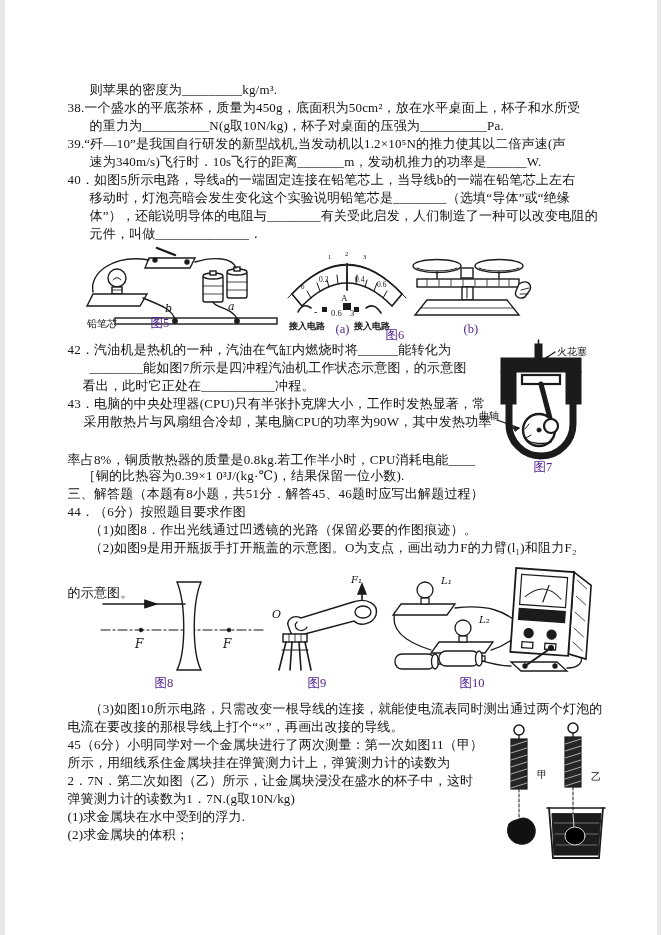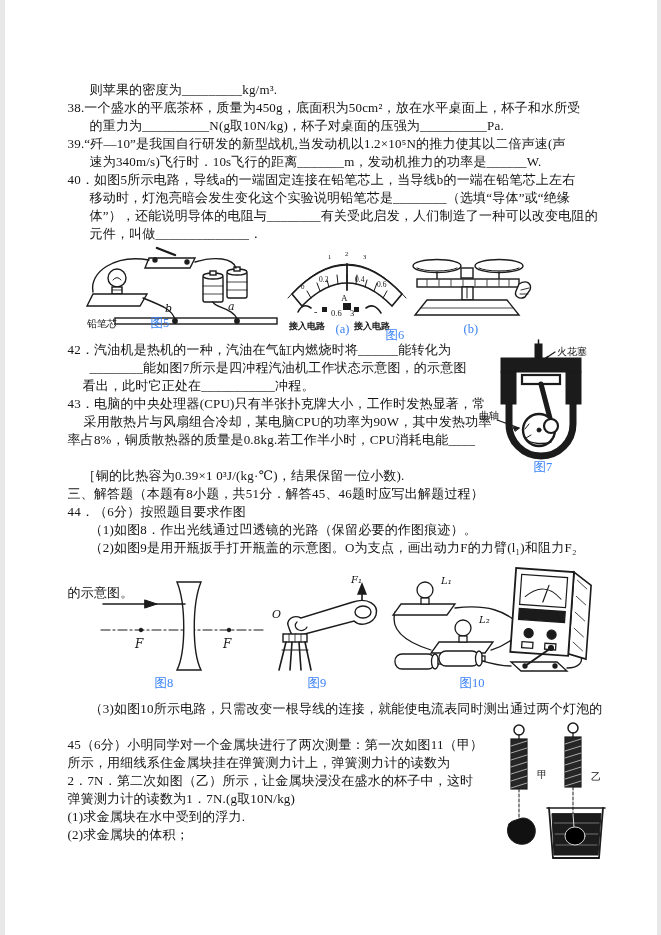--- a/index.html
+++ b/index.html
@@ -6,21 +6,21 @@
   .page{
     position:relative;width:652px;height:935px;background:#ffffff;
     font-family:"Liberation Serif","DejaVu Serif",serif;color:#111;
     overflow:hidden;margin:0 auto;
   }
   .ln{
     position:absolute;font-size:13px;line-height:16px;white-space:nowrap;
     color:#141414;letter-spacing:0.2px;
   }
   .cap{
-    position:absolute;font-size:12.5px;color:#3b82f6;white-space:nowrap;
+    position:absolute;font-size:12.5px;color:#4c1d95;white-space:nowrap;
   }
   svg{position:absolute;overflow:visible;}
   svg text{font-family:"Liberation Serif","DejaVu Serif",serif;fill:#141414;}
   .it{font-style:italic;font-family:"DejaVu Serif",serif;}
 </style>
 </head>
 <body>
 
 <div class="page">
 
@@ -31,28 +31,29 @@
   <div class="ln" style="top:154px;left:85px">速为340m/s)飞行时．10s飞行的距离_______m，发动机推力的功率是______W.</div>
   <div class="ln" style="top:172px;left:63px">40．如图5所示电路，导线a的一端固定连接在铅笔芯上，当导线b的一端在铅笔芯上左右</div>
   <div class="ln" style="top:190px;left:85px">移动时，灯泡亮暗会发生变化这个实验说明铅笔芯是________（选填“导体”或“绝缘</div>
   <div class="ln" style="top:226px;left:85px">元件，叫做______________．</div>
   <div class="ln" style="top:208px;left:85px">体”），还能说明导体的电阻与________有关受此启发，人们制造了一种可以改变电阻的</div>
   <div class="ln" style="top:342px;left:63px">42．汽油机是热机的一种，汽油在气缸内燃烧时将______能转化为</div>
   <div class="ln" style="top:360px;left:85px">________能如图7所示是四冲程汽油机工作状态示意图，的示意图</div>
   <div class="ln" style="top:378px;left:78px">看出，此时它正处在___________冲程。</div>
   <div class="ln" style="top:396px;left:63px">43．电脑的中央处理器(CPU)只有半张扑克牌大小，工作时发热显著，常</div>
   <div class="ln" style="top:414px;left:79px">采用散热片与风扇组合冷却，某电脑CPU的功率为90W，其中发热功率</div>
-  <div class="ln" style="top:432px;left:63px">率占8%，铜质散热器的质量是0.8kg.若工作半小时，CPU消耗电能____</div>
+  <div class="ln" style="top:452px;left:63px">率占8%，铜质散热器的质量是0.8kg.若工作半小时，CPU消耗电能____</div>
   <div class="ln" style="top:468px;left:78px">［铜的比热容为0.39×1 0³J/(kg·℃)，结果保留一位小数).</div>
   <div class="ln" style="top:486px;left:63px">三、解答题（本题有8小题，共51分．解答45、46题时应写出解题过程）</div>
   <div class="ln" style="top:504px;left:63px">44．（6分）按照题目要求作图</div>
   <div class="ln" style="top:522px;left:85px">（1)如图8．作出光线通过凹透镜的光路（保留必要的作图痕迹）。</div>
   <div class="ln" style="top:540px;left:85px">（2)如图9是用开瓶扳手打开瓶盖的示意图。O为支点，画出动力F的力臂(l₁)和阻力F₂</div>
   <div class="ln" style="top:585px;left:63px">的示意图。</div>
   <div class="ln" style="top:701px;left:85px">（3)如图10所示电路，只需改变一根导线的连接，就能使电流表同时测出通过两个灯泡的</div>
+  <div class="ln" style="top:719px;left:63px">电流在要改接的那根导线上打个“×”，再画出改接的导线。</div>
   <div class="ln" style="top:737px;left:63px">45（6分）小明同学对一个金属块进行了两次测量：第一次如图11（甲）</div>
   <div class="ln" style="top:755px;left:63px">所示，用细线系住金属块挂在弹簧测力计上，弹簧测力计的读数为</div>
   <div class="ln" style="top:773px;left:63px">2．7N．第二次如图（乙）所示，让金属块浸没在盛水的杯子中，这时</div>
   <div class="ln" style="top:791px;left:63px">弹簧测力计的读数为1．7N.(g取10N/kg)</div>
   <div class="ln" style="top:809px;left:63px">(1)求金属块在水中受到的浮力.</div>
   <div class="ln" style="top:827px;left:63px">(2)求金属块的体积；</div>
 
   <svg style="left:82px;top:246px" width="200" height="88" viewBox="0 0 200 88">
     <g stroke="#1b1b1b" fill="none" stroke-width="1.4" stroke-linecap="round">
 

